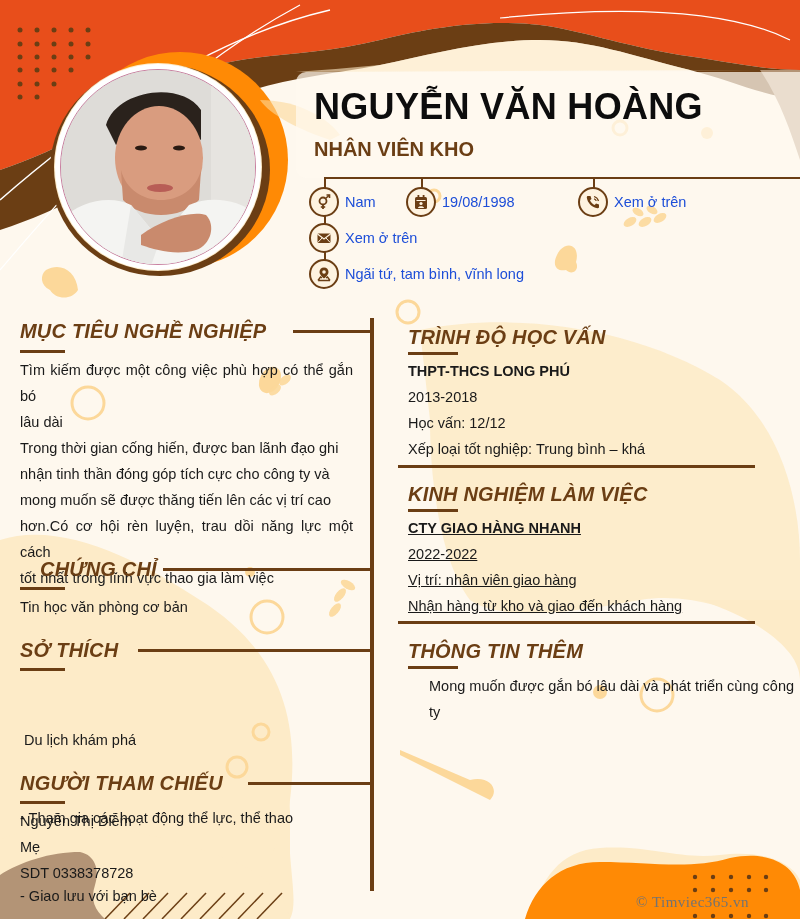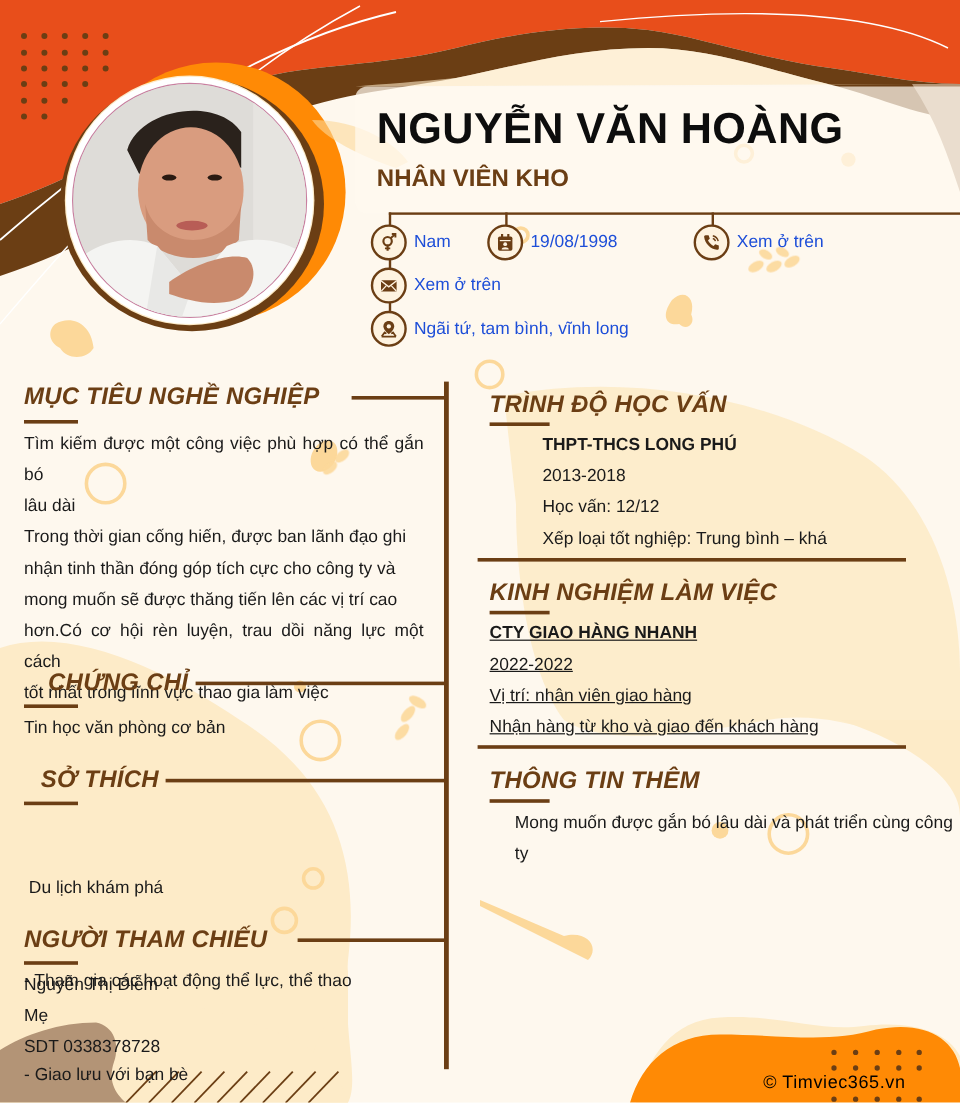--- a/index.html
+++ b/index.html
@@ -27,21 +27,21 @@
   
   .sec-title { position: absolute; font-size: 20px; font-weight: 700; color: #6b3e14; letter-spacing: 0.2px; font-style: italic; }
   .sec-under { position: absolute; width: 45px; height: 3px; background: #6b3e14; }
   .sec-rule { position: absolute; height: 3px; background: #6b3e14; }
   .para { position: absolute; font-size: 14.5px; line-height: 26px; color: #1a1a1a; }
   .para.justify { text-align: justify; }
   .para .ln { display: block; }
   .bold { font-weight: 700; }
   .center-line { position: absolute; left: 370px; top: 318px; width: 4px; height: 573px; background: #6b3e14; }
 
-  .watermark { position: absolute; left: 636px; top: 894px; font-family: Liberation Sans, sans-serif; font-size: 15px; color: #000000; letter-spacing: 0.5px; }
+  .watermark { position: absolute; left: 636px; top: 894px; font-family: Liberation Serif, serif; font-size: 15px; color: #737373; letter-spacing: 0.5px; }
 </style>
 </head>
 <body>
 
 <div class="page">
 
   <svg class="bg" viewBox="0 0 800 919" xmlns="http://www.w3.org/2000/svg">
 
     <path d="M0 540 C 60 520 140 560 200 600 C 280 650 300 720 290 800 C 285 860 300 900 290 919 L 0 919 Z" fill="#fdebc8"></path>
     <path d="M420 330 C 520 310 640 330 720 380 C 780 420 800 500 800 560 L 800 640 C 760 620 700 590 640 600 C 560 615 500 620 470 600 C 440 560 430 480 430 420 Z" fill="#fdebc8" opacity="0.9"></path>
@@ -273,41 +273,41 @@
       <span class="ln" style="text-align:left">tốt nhất trong lĩnh vực thao gia làm việc</span>
     </div>
 
     <div class="sec-title" style="left:20px; top:558px;margin-left:20px;">CHỨNG CHỈ</div>
     <div class="sec-under" style="left:20px; top:587px;"></div>
     <div class="sec-rule" style="left:163px; top:568px; width:210px;"></div>
     <div class="para" style="left:20px; top:594px;">
       <span class="ln">Tin học văn phòng cơ bản</span>
     </div>
 
-    <div class="sec-title" style="left:20px; top:639px;margin-left:14px;">SỞ THÍCH</div>
+    <div class="sec-title" style="left:20px; top:639px;">SỞ THÍCH</div>
     <div class="sec-under" style="left:20px; top:668px;"></div>
     <div class="sec-rule" style="left:138px; top:649px; width:235px;"></div>
     <div class="para" style="left:20px; top:675px; white-space:pre;">
       <span class="ln"> Du lịch khám phá</span>
       <span class="ln">- Tham gia các hoạt động thể lực, thể thao</span>
       <span class="ln">- Giao lưu với bạn bè</span>
     </div>
 
     <div class="sec-title" style="left:20px; top:772px;">NGƯỜI THAM CHIẾU</div>
     <div class="sec-under" style="left:20px; top:801px;"></div>
     <div class="sec-rule" style="left:248px; top:782px; width:125px;"></div>
     <div class="para" style="left:20px; top:808px;">
       <span class="ln">Nguyễn Thị Diễm</span>
       <span class="ln">Mẹ</span>
       <span class="ln">SDT 0338378728</span>
     </div>
 
     <div class="sec-title" style="left:408px; top:326px;">TRÌNH ĐỘ HỌC VẤN</div>
     <div class="sec-under" style="left:408px; top:352px; width:50px;"></div>
-    <div class="para" style="left:408px; top:358px;margin-left:44px;">
+    <div class="para" style="left:408px; top:358px;">
       <span class="ln bold">THPT-THCS LONG PHÚ</span>
       <span class="ln">2013-2018</span>
       <span class="ln">Học vấn: 12/12</span>
       <span class="ln">Xếp loại tốt nghiệp: Trung bình – khá</span>
     </div>
     <div class="sec-rule" style="left:398px; top:465px; width:357px;"></div>
 
     <div class="sec-title" style="left:408px; top:483px;">KINH NGHIỆM LÀM VIỆC</div>
     <div class="sec-under" style="left:408px; top:509px; width:50px;"></div>
     <div class="para" style="left:408px; top:515px;text-decoration:underline;">

